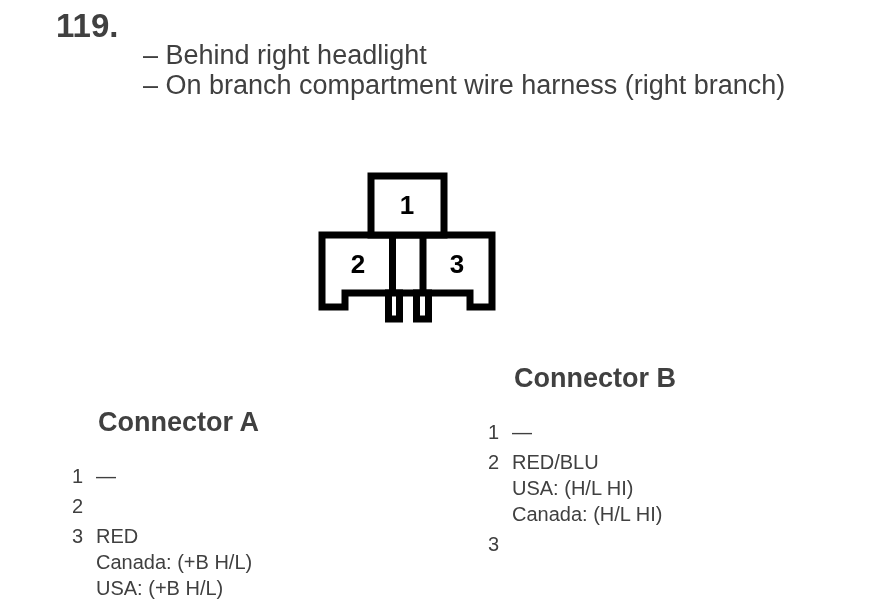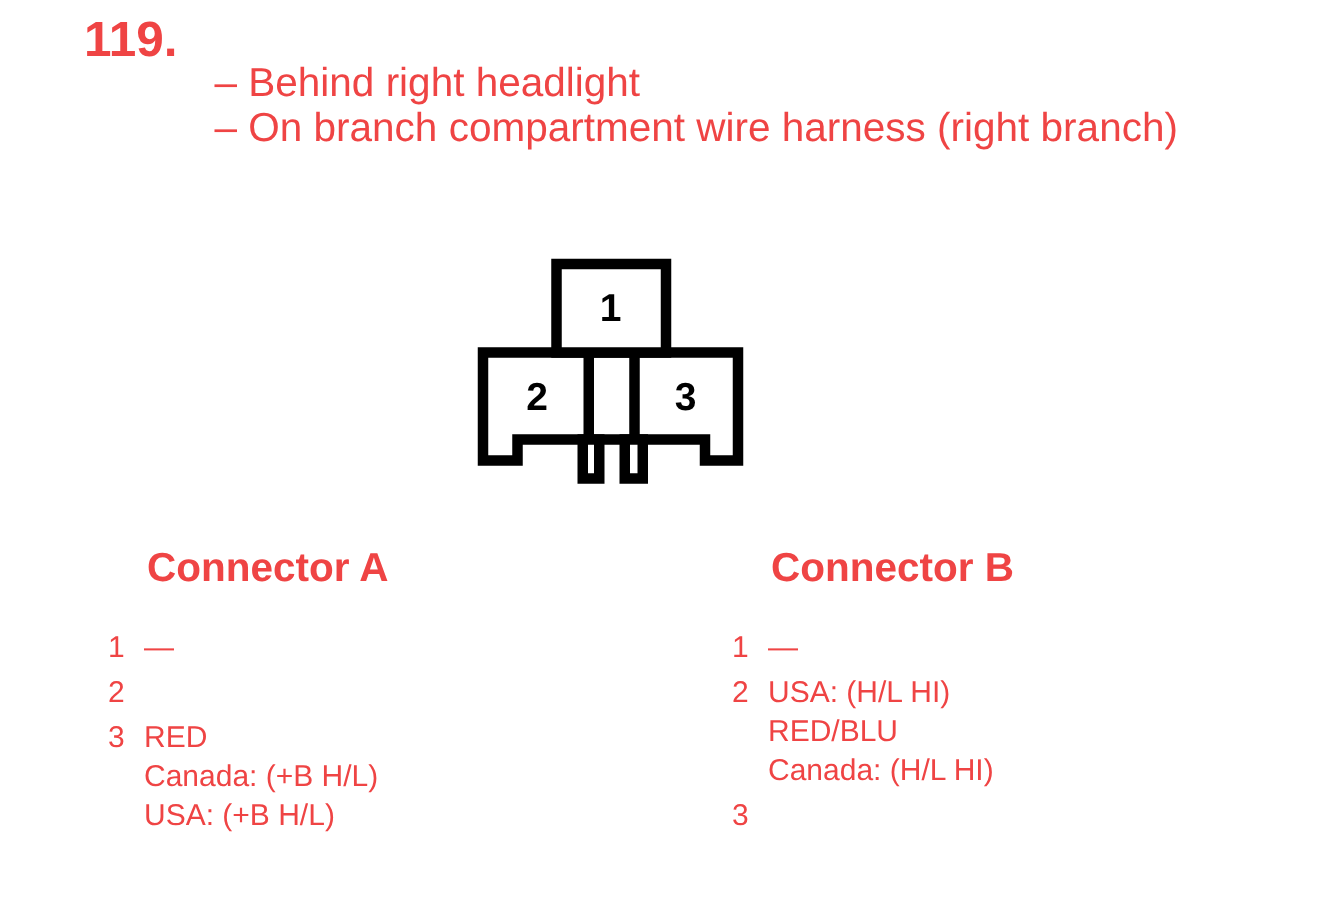--- a/index.html
+++ b/index.html
@@ -5,21 +5,21 @@
   html, body {
     margin: 0;
     padding: 0;
     background: #ffffff;
   }
   .page {
     position: relative;
     width: 880px;
     height: 608px;
     background: #ffffff;
-    color: #ef4444;
+    color: #404040;
     font-family: "Liberation Sans", sans-serif;
     overflow: hidden;
   }
 
   
   .header {
     position: absolute;
     left: 56px;
     top: 8px;
     display: flex;
@@ -68,21 +68,21 @@
     fill: #000000;
     text-anchor: middle;
   }
 
   
   .col {
     position: absolute;
     top: 363px;
     font-size: 20px;
   }
-  .col-a { left: 72px;  width: 380px; }
+  .col-a { left: 72px;  width: 380px; margin-top: 44px; }
   .col-b { left: 488px; width: 404px; }
   .col-heading {
     font-size: 27px;
     font-weight: bold;
     line-height: 30px;
     margin: 0 0 26px 26px;
     white-space: nowrap;
   }
   .pin {
     display: flex;
@@ -159,22 +159,22 @@
     <div class="pin">
       <span class="pin-num">1</span>
       <div class="pin-lines">
         <div>—</div>
       </div>
     </div>
 
     <div class="pin">
       <span class="pin-num">2</span>
       <div class="pin-lines">
+        <div>RED/BLU</div>
         <div>USA: (H/L HI)</div>
-        <div>RED/BLU</div>
         <div>Canada: (H/L HI)</div>
       </div>
     </div>
 
     <div class="pin">
       <span class="pin-num">3</span>
     </div>
   </div>
 
 </div>

